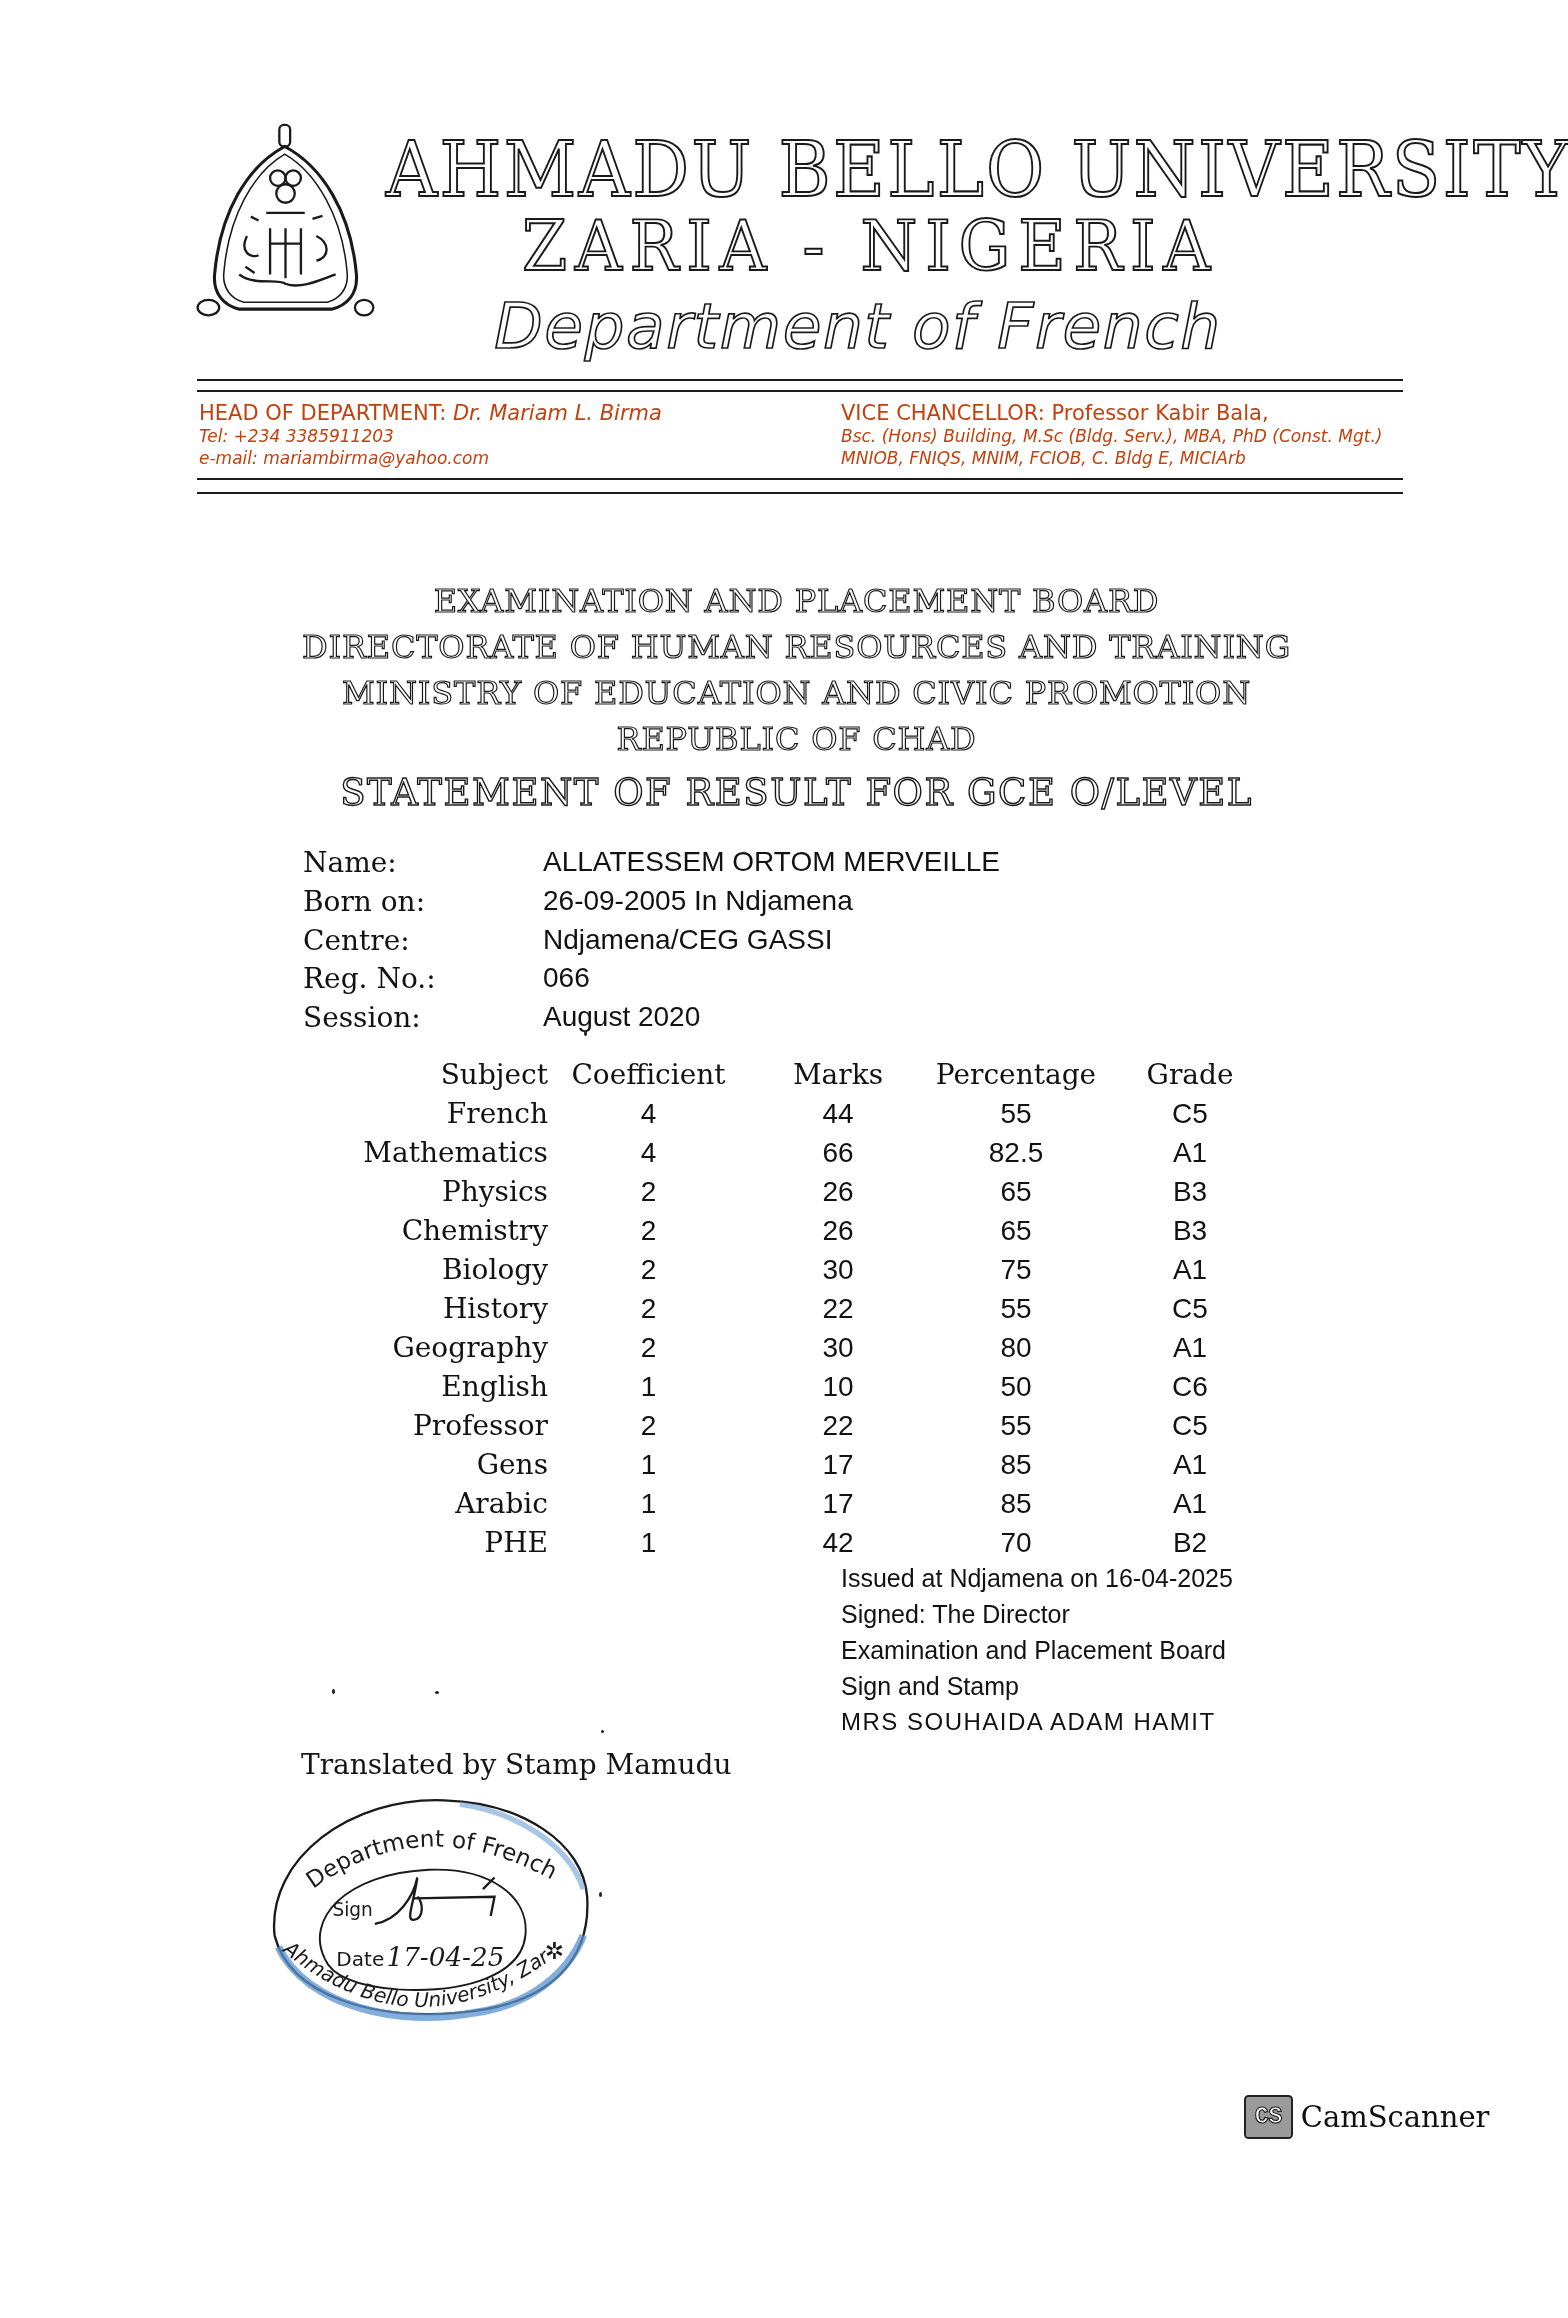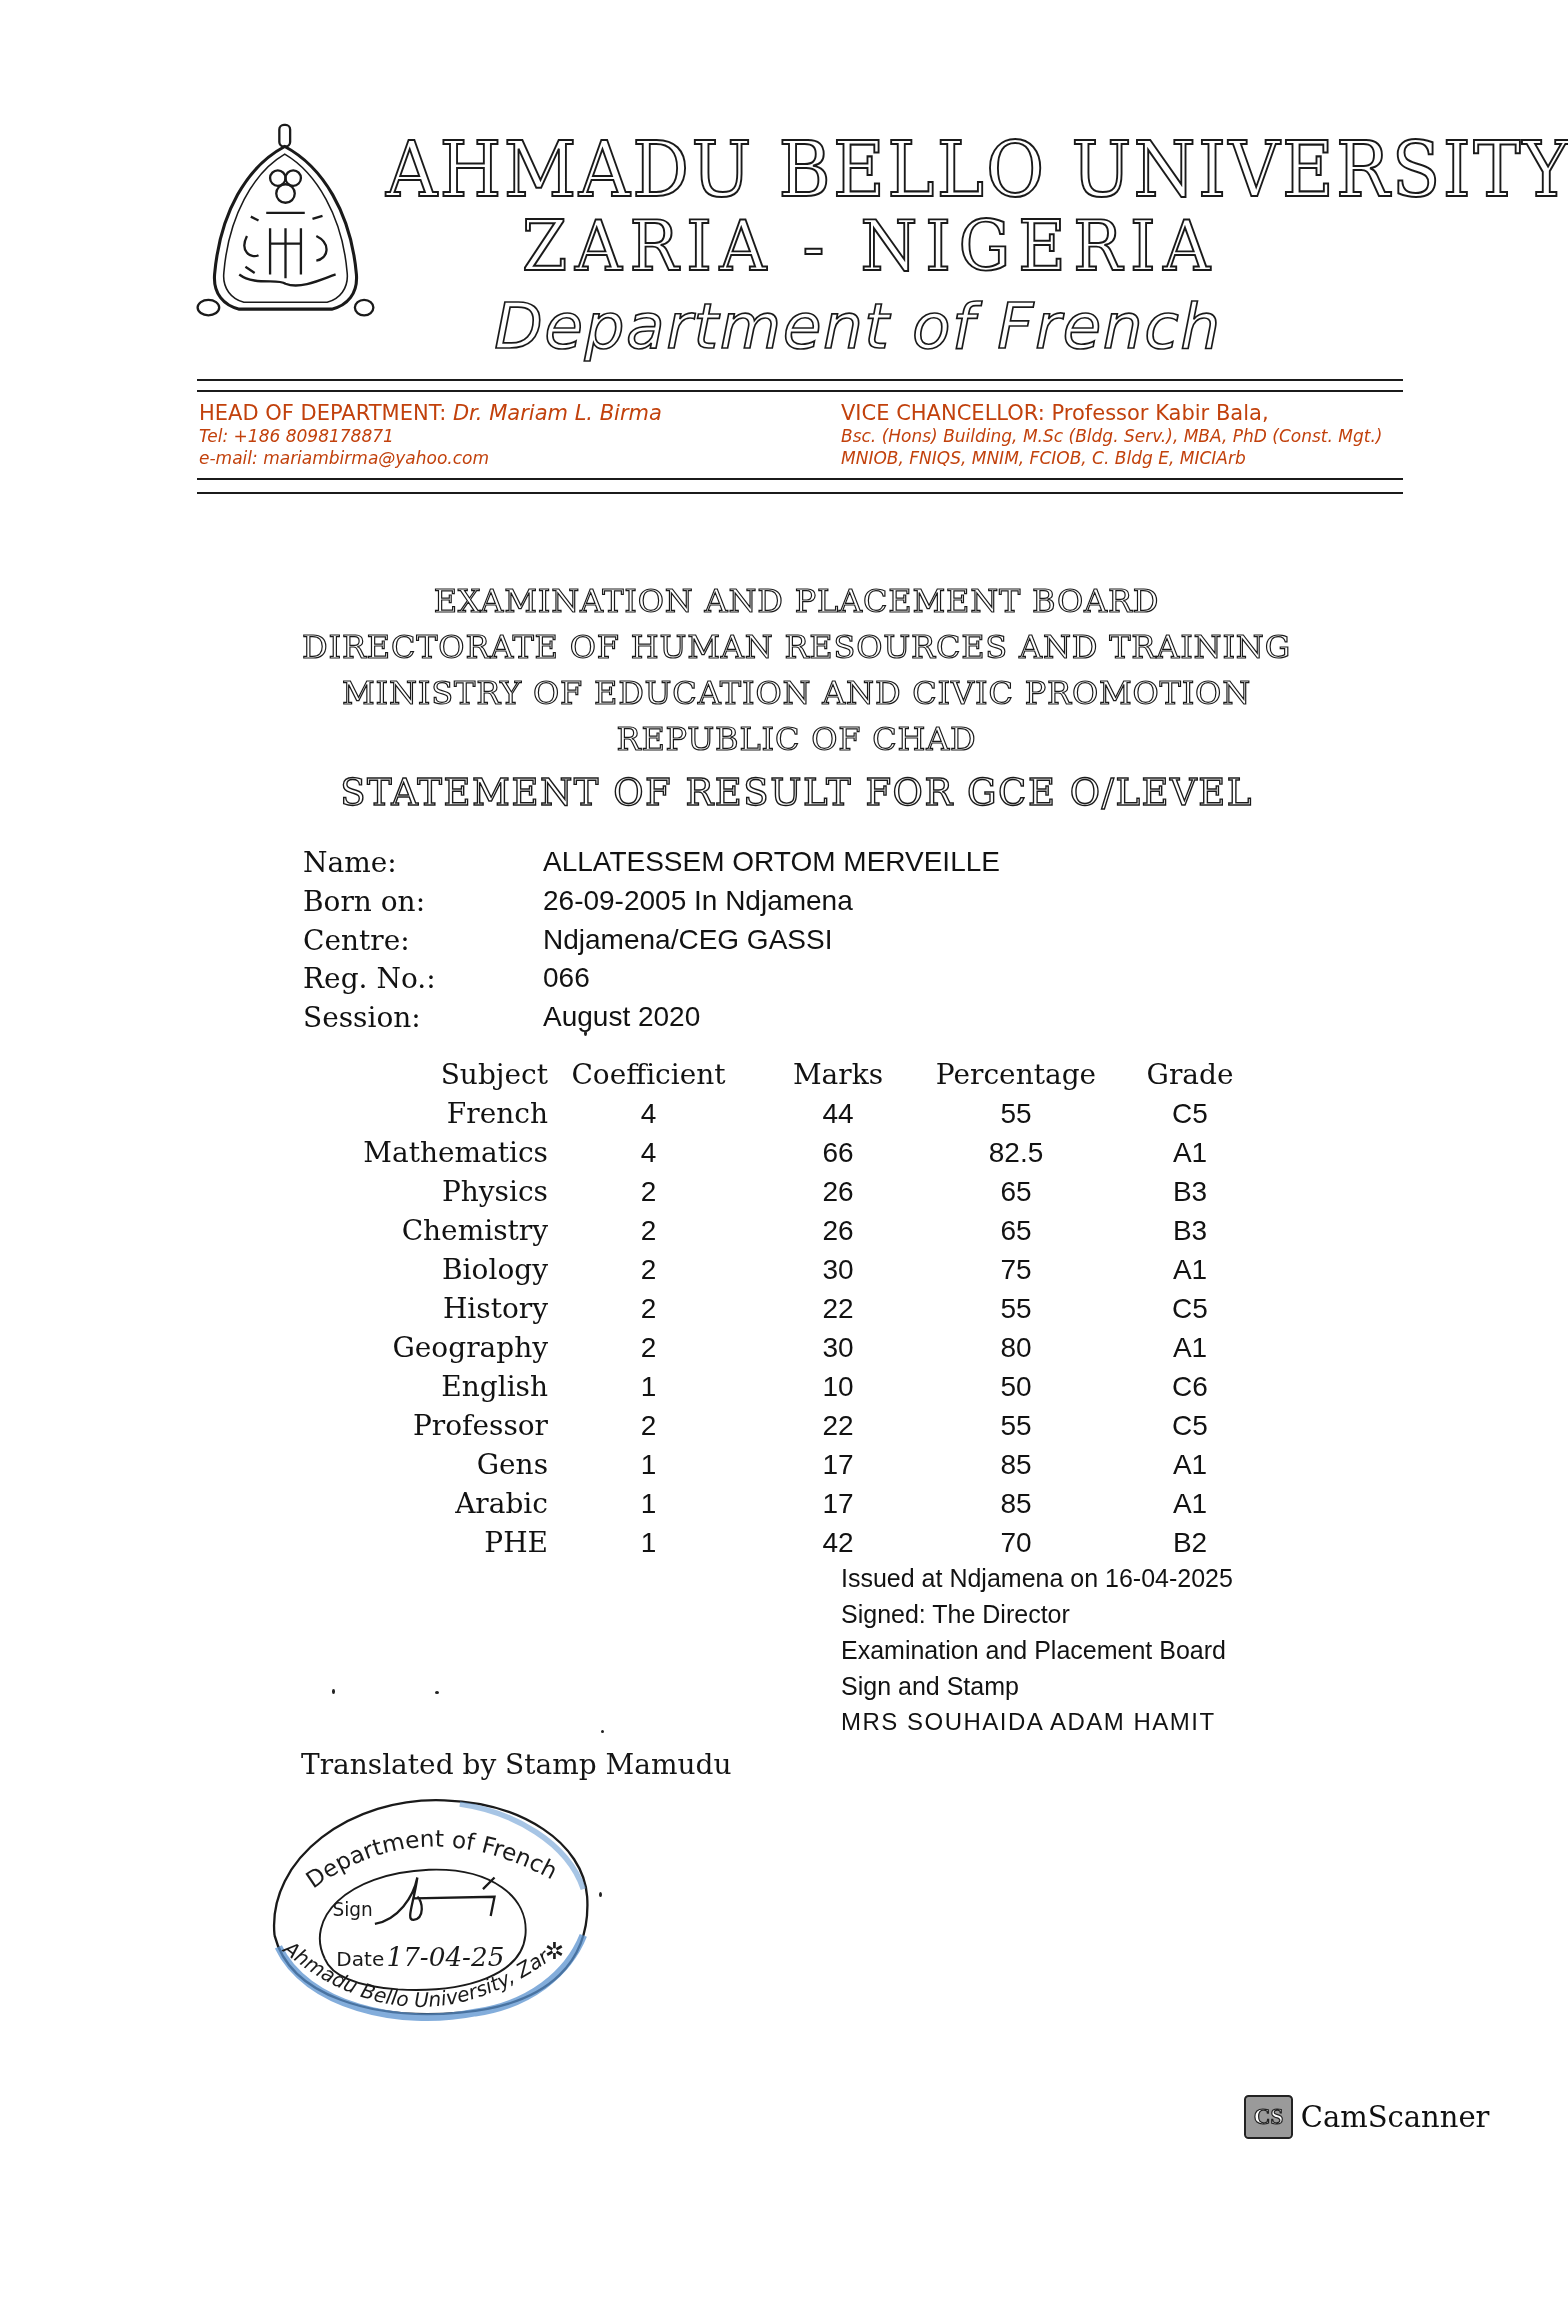--- a/index.html
+++ b/index.html
@@ -71,21 +71,21 @@
   #issue-block .signer { font-family: Liberation Sans, sans-serif; font-size: 24px; letter-spacing: 1.5px; }
 
   #translator { left: 301px; top: 1748px; font-family: "DejaVu Serif", serif; font-size: 28px; white-space: nowrap; color: #151515; }
 
   
   #stamp { left: 259px; top: 1781px; width: 363px; height: 247px; }
 
   
   #cs-mark { left: 1244px; top: 2094px; height: 46px; display: flex; align-items: center; gap: 7.7px; }
   #cs-logo { width: 45px; height: 40px; border: 2.3px solid #222; border-radius: 4.6px; background: #9a9a9a; display:flex; align-items:center; justify-content:center;
-    font-family: Liberation Serif, serif; font-weight: bold; font-size: 23px; color: #fff; -webkit-text-stroke: 1.2px #222; }
+    font-family: Liberation Mono, monospace; font-weight: bold; font-size: 23px; color: #fff; -webkit-text-stroke: 1.2px #222; }
   #cs-text { font-family: "DejaVu Serif", serif; font-size: 29px; color: #111; }
 
   .speck { position: absolute; background: #222; border-radius: 50%; }
 </style>
 </head>
 <body>
 
 <svg id="crest" class="abs" viewBox="0 0 240 260">
   <rect x="112" y="6" width="14" height="28" rx="6" fill="none" stroke="#1a1a1a" stroke-width="3"></rect>
   <path d="M119 34 C 70 60, 35 120, 28 200 C 26 225, 40 240, 60 245 L 180 245 C 200 240, 214 225, 212 200 C 205 120, 168 60, 119 34 Z" fill="none" stroke="#1a1a1a" stroke-width="4"></path>
@@ -110,21 +110,21 @@
 <div class="rule" style="left:197px; top:379px; width:1206px; height:2.3px;"></div>
 <div class="rule" style="left:197px; top:390px; width:1206px; height:2.3px;"></div>
 <div class="rule" style="left:197px; top:478px; width:1206px; height:2.3px;"></div>
 <div class="rule" style="left:197px; top:492px; width:1206px; height:2.3px;"></div>
 
 <div id="hod-block" class="abs contact">
   <div class="big">
     <span>HEAD OF DEPARTMENT:</span>
     <span class="it">Dr. Mariam L. Birma</span>
   </div>
-  <div class="it">Tel: +186 8098178871</div>
+  <div class="it">Tel: +234 3385911203</div>
   <div class="it">e-mail: mariambirma@yahoo.com</div>
 </div>
 
 <div id="vc-block" class="abs contact">
   <div class="big">
     <span>VICE CHANCELLOR:</span>
     <span>Professor Kabir Bala,</span>
   </div>
   <div class="it">Bsc. (Hons) Building, M.Sc (Bldg. Serv.), MBA, PhD (Const. Mgt.)</div>
   <div class="it">MNIOB, FNIQS, MNIM, FCIOB, C. Bldg E, MICIArb</div>

